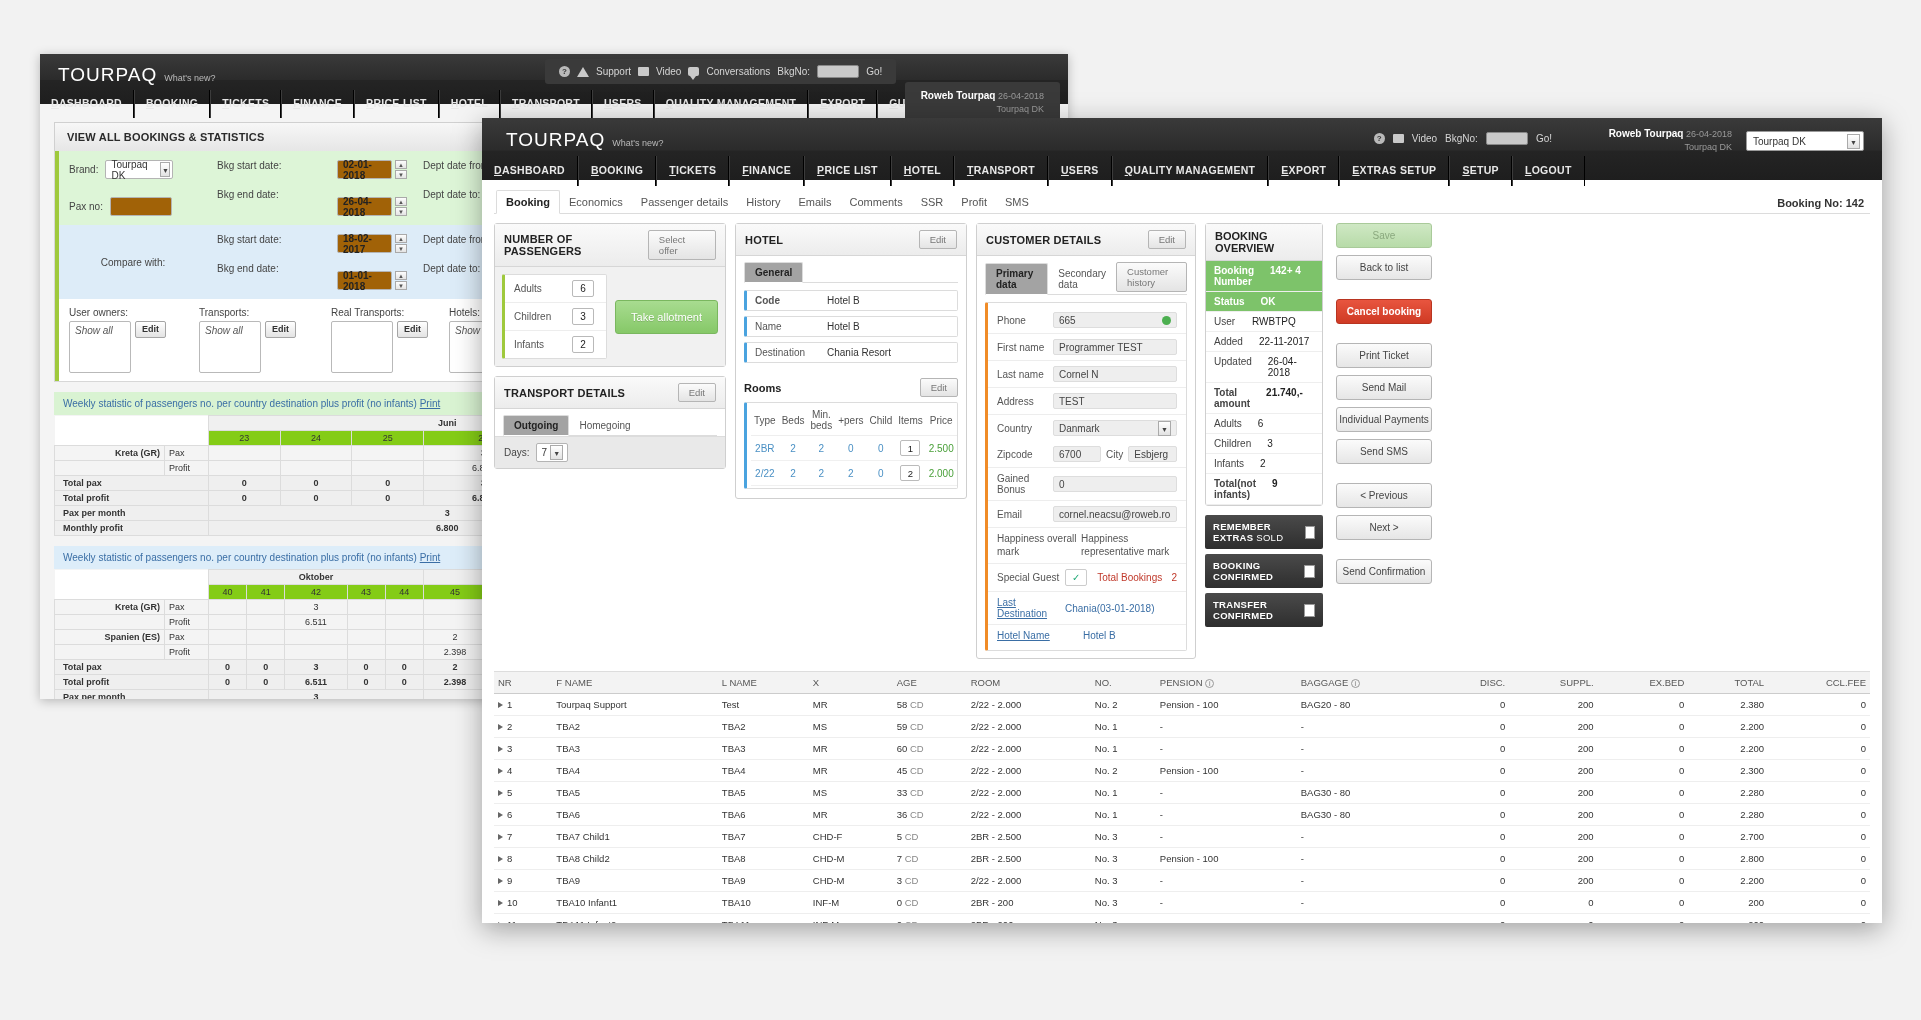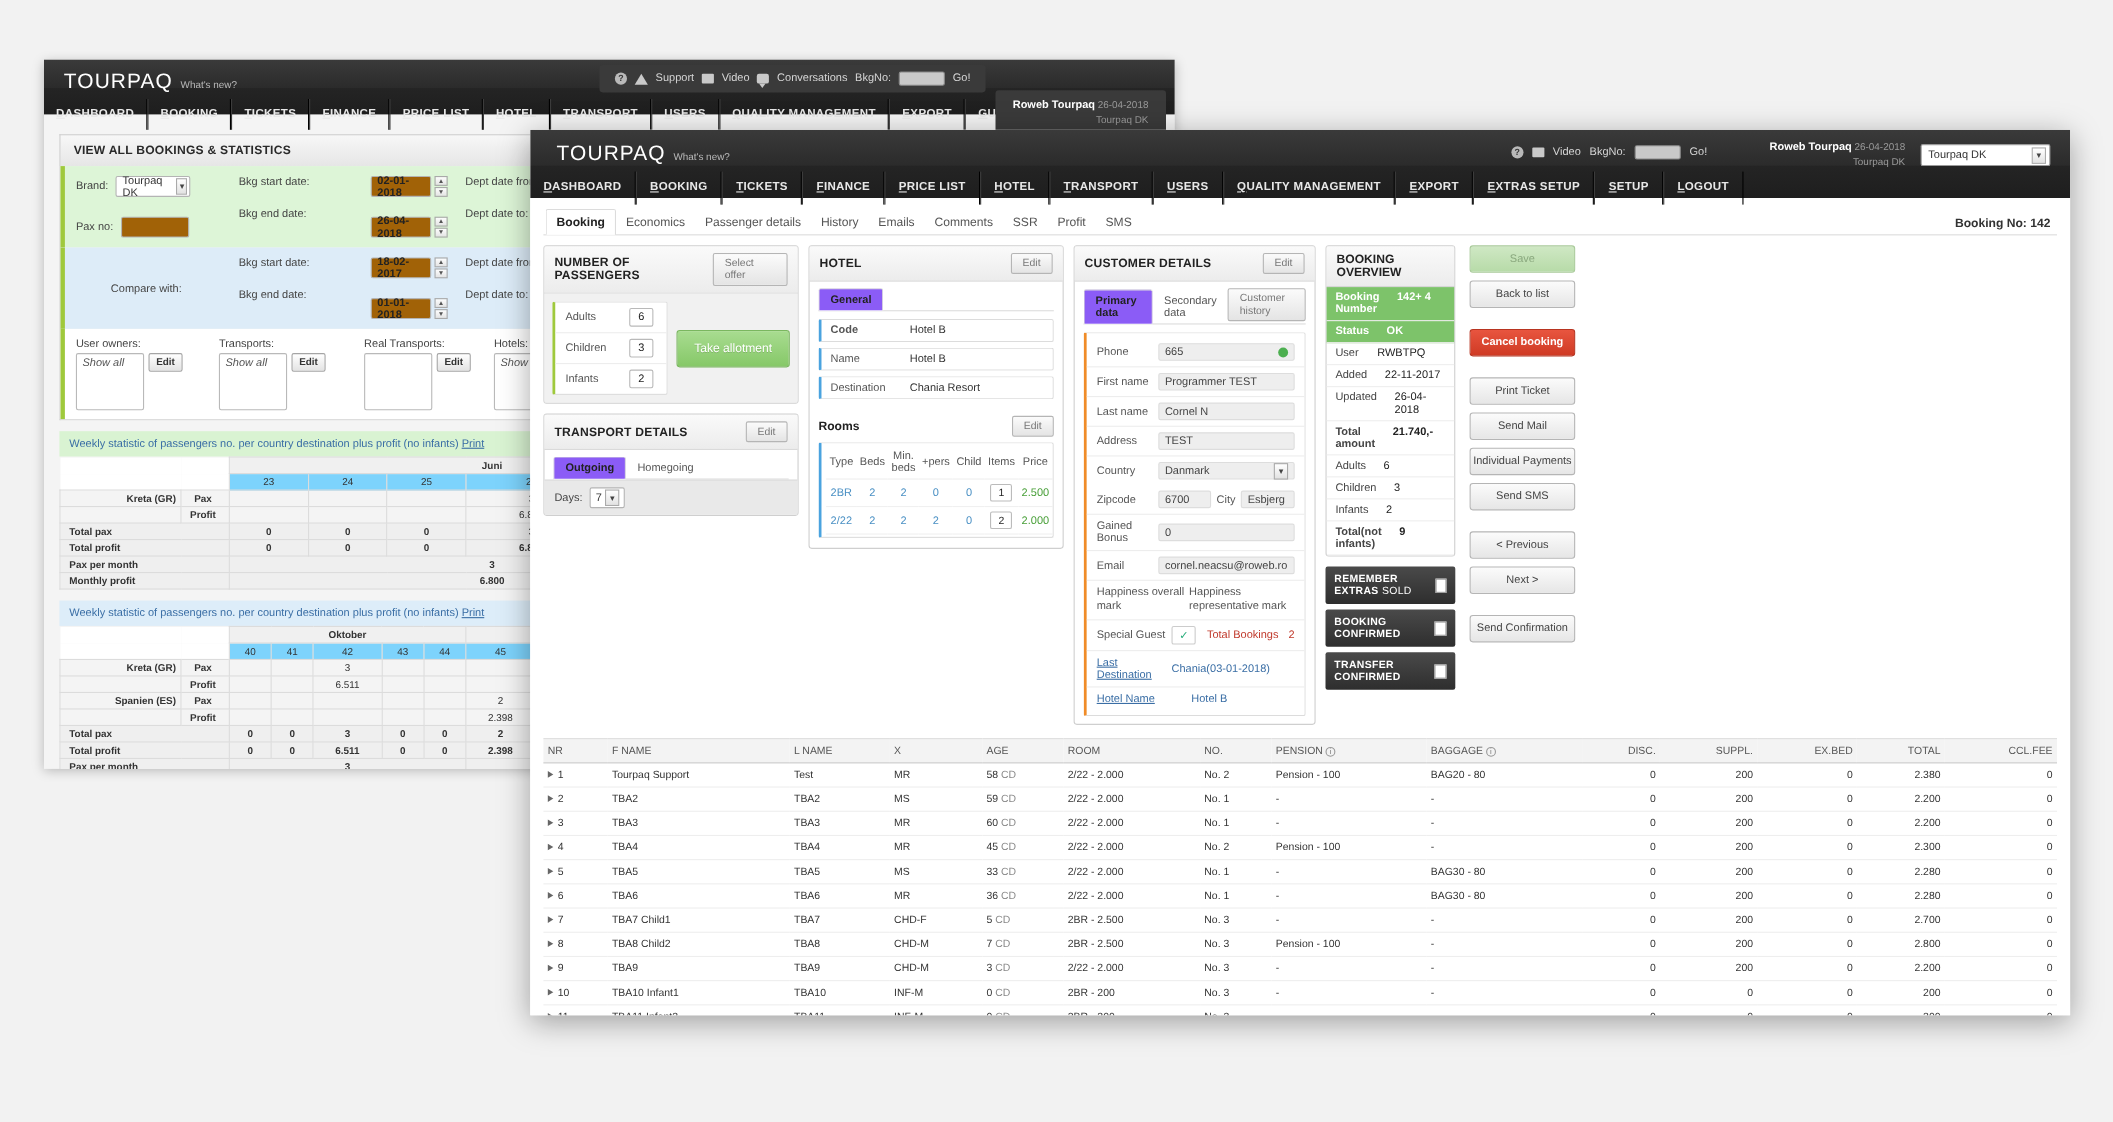--- a/index.html
+++ b/index.html
@@ -87,23 +87,23 @@
              font-size:9px;padding:2px 6px;color:#333;font-weight:bold;height:17px;}
 
   
   .stat-title { font-size:10px;color:#3a6ea5;padding:6px 9px; }
   .stat-title.green{background:#d9f3d2;} .stat-title.blue{background:#ddedf9;}
   .stat-title a{color:#3a6ea5;}
   table.stat { border-collapse:collapse; width:100%; font-size:9px; }
   table.stat td,table.stat th{ border:1px solid #dcdcdc; padding:2px 4px; text-align:center;
        height:15px; color:#333; font-weight:normal; }
   table.stat td.lbl{ text-align:left; padding-left:8px; }
-  table.stat td.rlbl{ text-align:center; padding-right:8px;font-weight:bold; }
+  table.stat td.rlbl{ text-align:left; padding-right:8px; }
   table.stat tr.month td{ background:#f0f0f0; font-weight:bold; }
-  table.stat tr.wk td{ background:#7dd3fc; }
+  table.stat tr.wk td{ background:#84cc16; }
   table.stat tr.tot td{ background:#efefef; font-weight:bold; }
   table.stat td.bold{font-weight:bold;}
   table.stat td.nm{text-align:right;padding-left:8px;font-weight:bold;}
 
   
   #frontwin { left:482px; top:118px; width:1400px; height:805px;
               background:#fff; box-shadow:0 6px 26px rgba(0,0,0,.35); overflow:hidden; }
   #frontwin .topbar { height:62px; }
   #frontwin .brandrow{ padding:11px 24px 5px 24px;}
   #frontwin .menu .mi{ padding:8px 12px 10px 12px; font-size:10.5px;}
@@ -145,21 +145,21 @@
              border-radius:3px; color:#fff; font-size:11px; padding:10px 0; width:100%;
              text-align:center; text-shadow:0 1px 0 rgba(0,0,0,.15); }
   .ro { background:#eee; border:1px solid #ddd; border-radius:2px; height:16px;
         padding:0 5px; font-size:10px; color:#444; display:flex; align-items:center; }
   .wf { background:#fff; border:1px solid #ccc; border-radius:2px; height:17px;
         padding:0 5px; font-size:10px; color:#333; display:flex; align-items:center; }
 
   .subtabs{display:flex;align-items:flex-end;border-bottom:1px solid #dcdcdc;margin:0 0 0 0;}
   .subtab{font-size:10px;color:#555;padding:4px 10px;}
   .subtab.active{border:1px solid #dcdcdc;border-bottom:1px solid #fff;margin-bottom:-1px;
-     background:#8b5cf6;font-weight:bold;color:#222;border-radius:2px 2px 0 0;}
+     background:#a3a3a3;font-weight:bold;color:#222;border-radius:2px 2px 0 0;}
 
   table.rooms{border-collapse:collapse;width:100%;font-size:10px;}
   table.rooms th{font-weight:normal;color:#555;padding:4px 3px;text-align:center;
       border-bottom:1px solid #eee;}
   table.rooms td{padding:4px 3px;text-align:center;color:#4a90c4;border-bottom:1px solid #f0f0f0;}
   table.rooms td.price{color:#4aa03a;}
   .cellbox{width:20px;height:16px;border:1px solid #bbb;border-radius:2px;display:inline-block;
      line-height:15px;text-align:center;color:#222;background:#fff;font-size:9.5px;}
 
   

